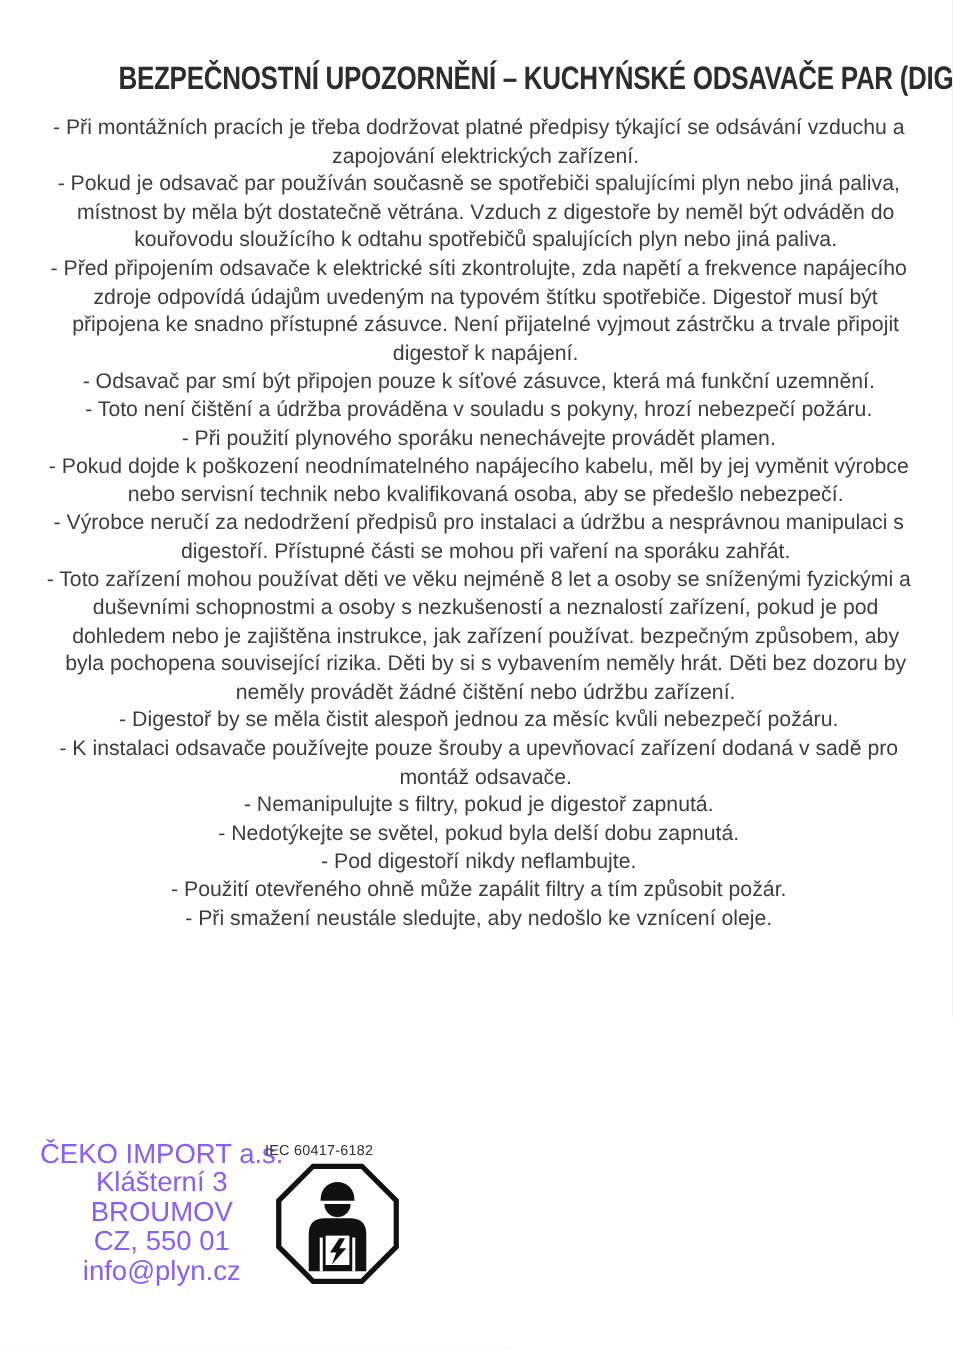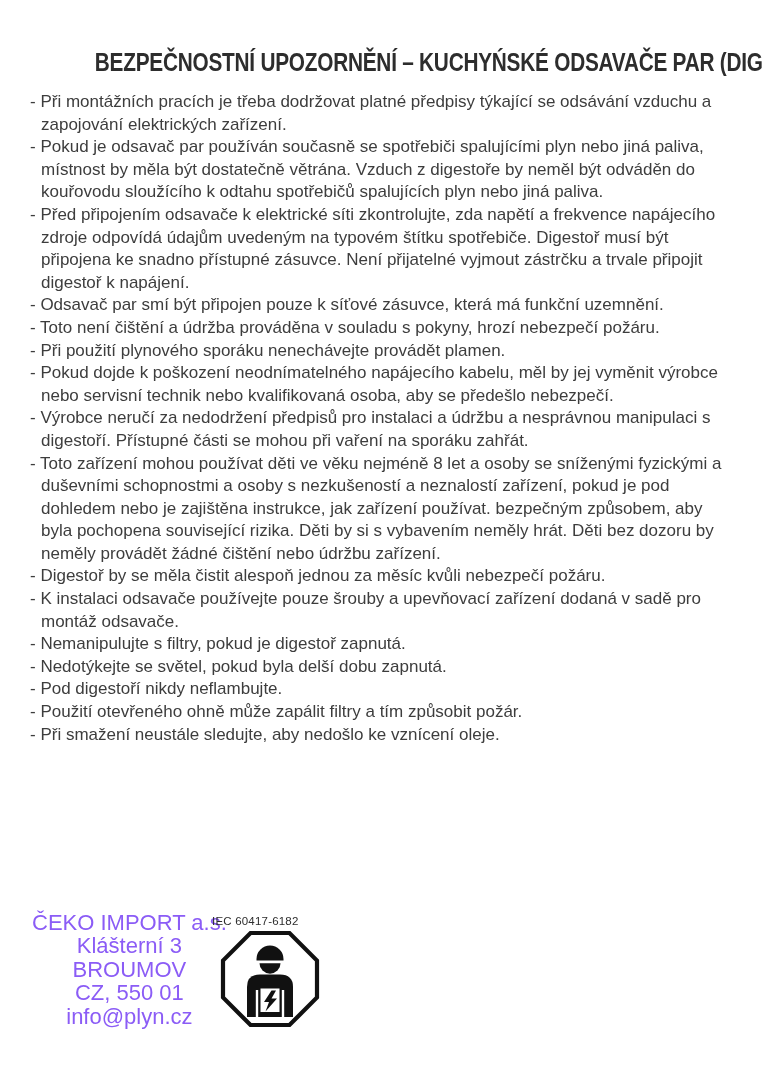--- a/index.html
+++ b/index.html
@@ -39,20 +39,21 @@
     margin: 0;
     padding: 0;
     list-style: none;
     font-size: 17px;
     line-height: 22.6px;
     color: #3d3d3d;
   }
   .warning-list li {
     padding-left: 11px;
     text-indent: -11px;
+    text-align: center;
   }
 
   
   .footer-address {
     position: absolute;
     left: 32px;
     top: 911px;
     font-size: 22px;
     line-height: 23.4px;
     color: #8b5cf6;

